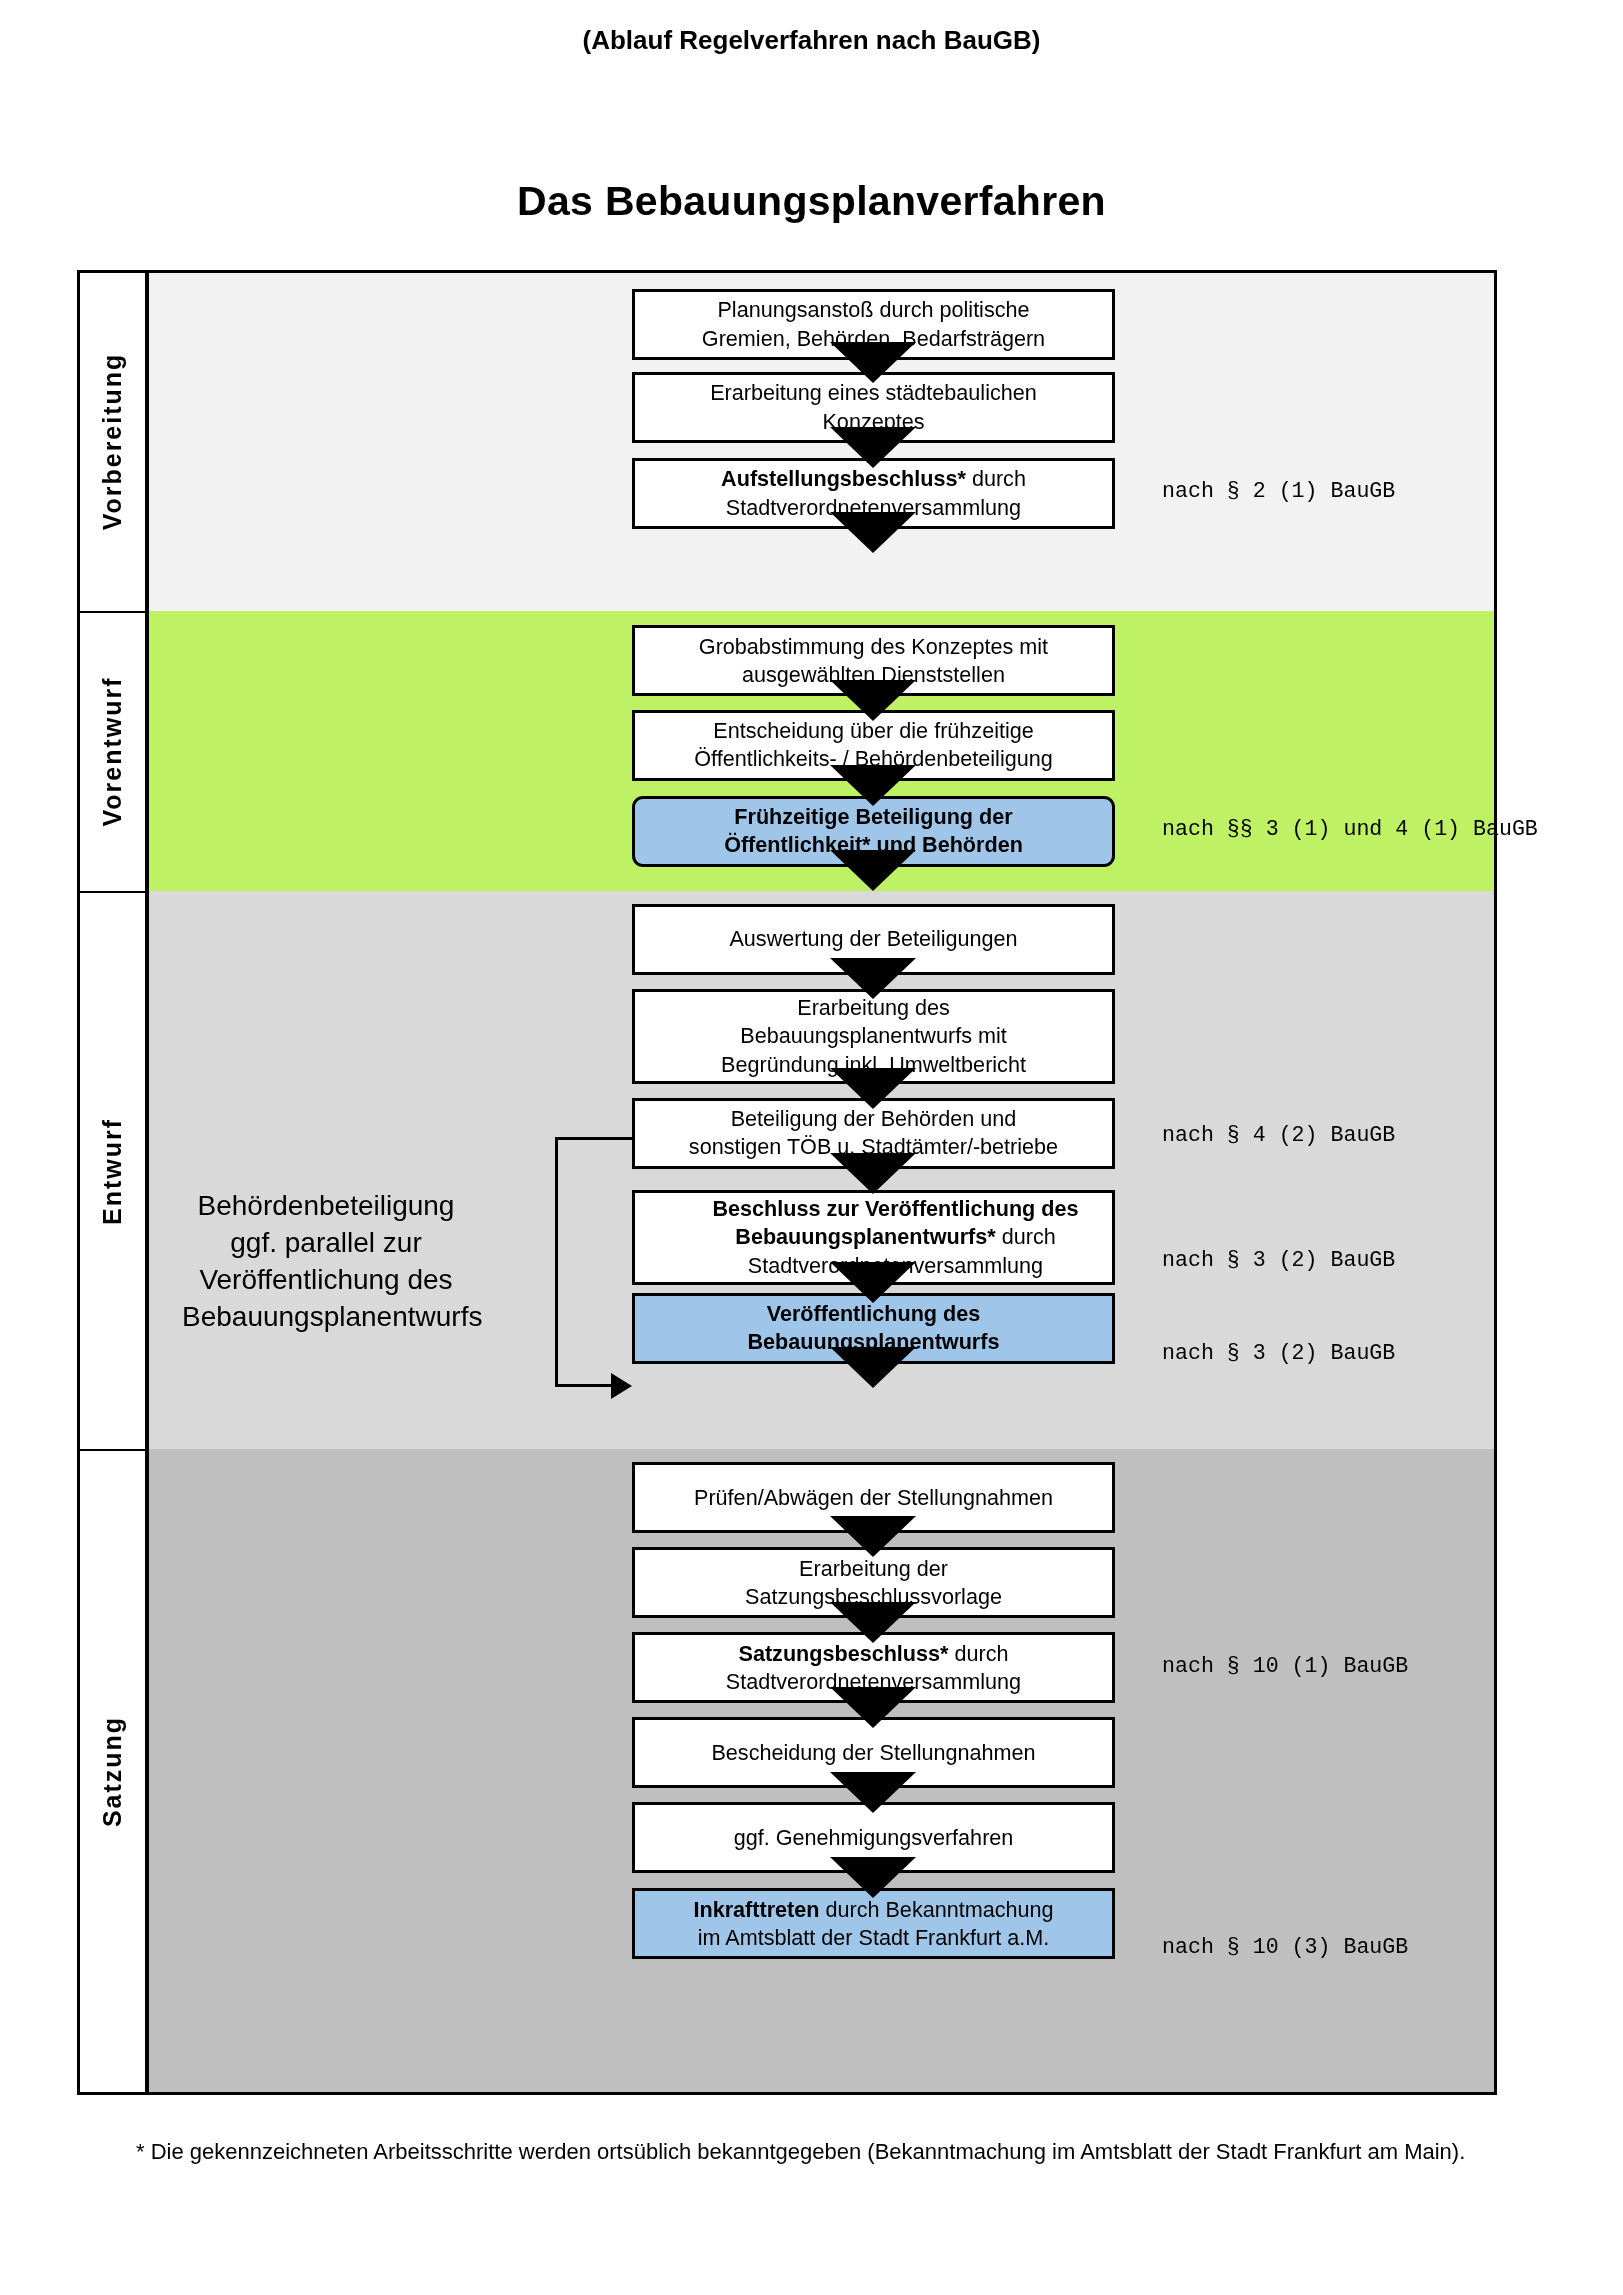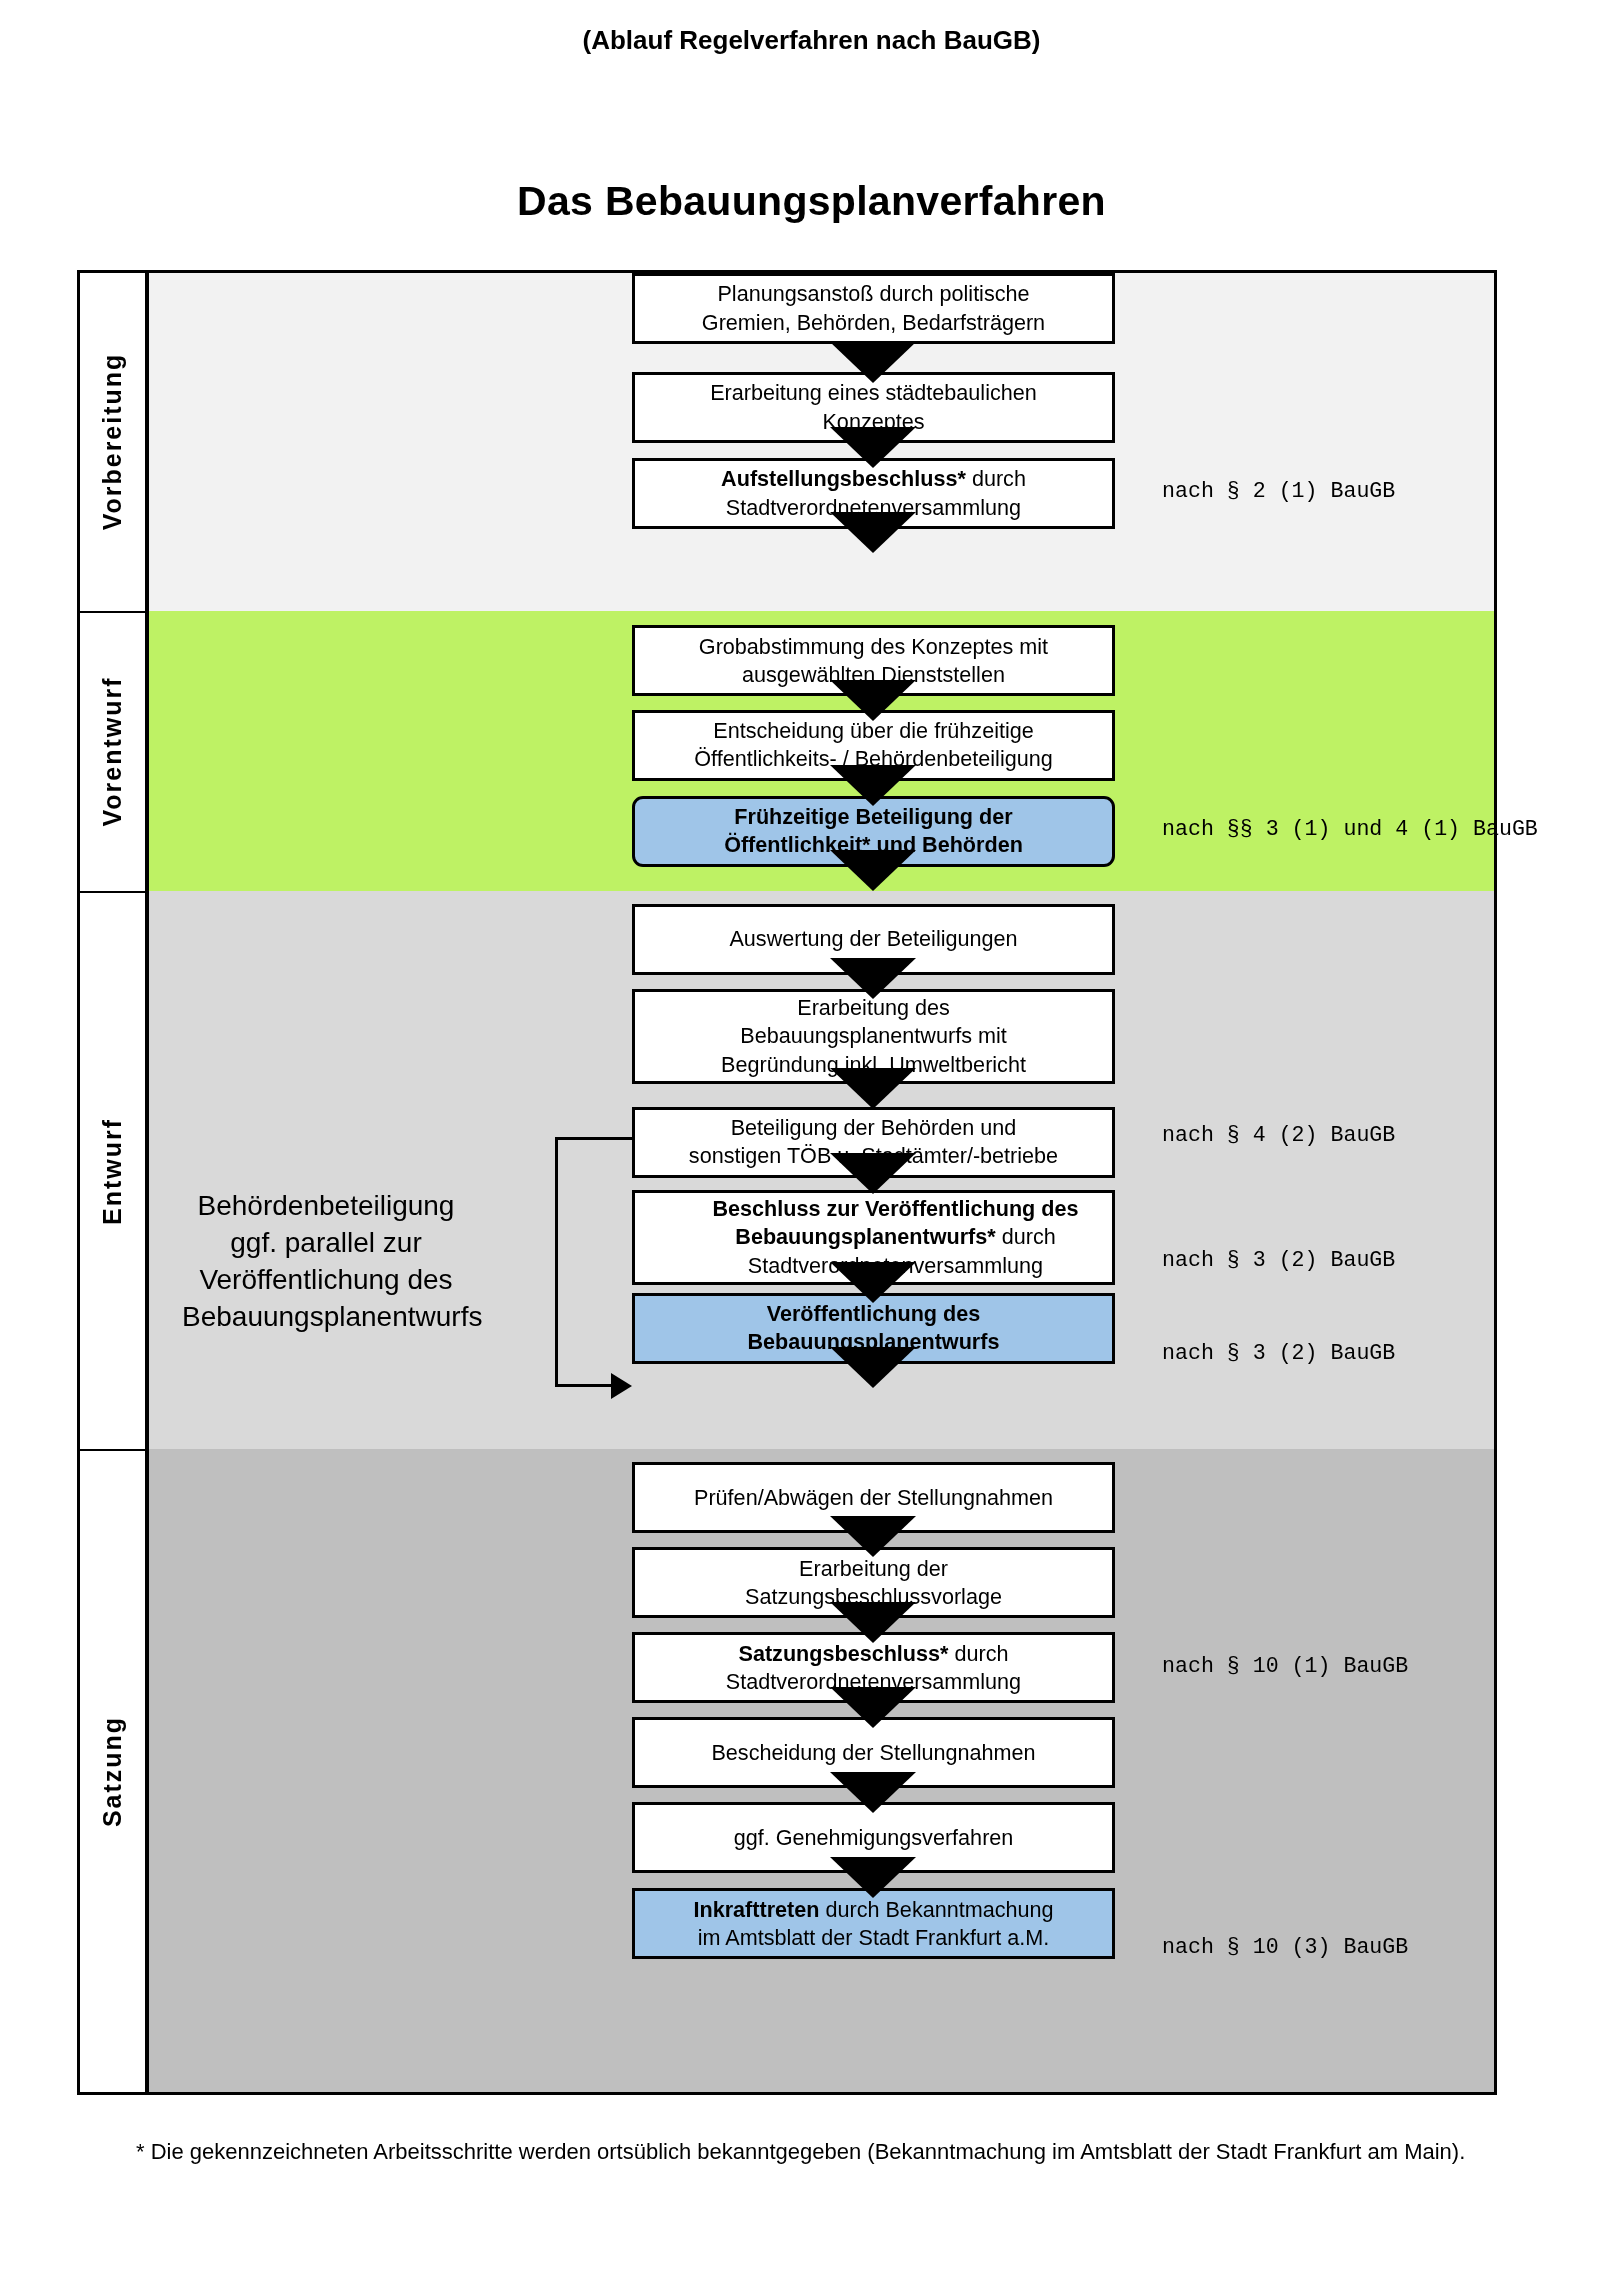--- a/index.html
+++ b/index.html
@@ -202,21 +202,21 @@
 </div>
 
 <div id="diagram-frame">
 
   <div class="phase-row" style="height:339px;">
     <div class="phase-label-cell">
       <span class="phase-label-text">Vorbereitung</span>
     </div>
     <div class="phase-body bg-1">
 
-      <div class="flow-box h2" style="top:0;">
+      <div class="flow-box h2" style="top:16px;">
         <span class="ln">Planungsanstoß durch politische</span>
         <span class="ln">Gremien, Behörden, Bedarfsträgern</span>
       </div>
       <div class="down-arrow" style="top:69px;"></div>
 
       <div class="flow-box h2" style="top:99px;">
         <span class="ln">Erarbeitung eines städtebaulichen</span>
         <span class="ln">Konzeptes</span>
       </div>
       <div class="down-arrow" style="top:154px;"></div>
@@ -284,21 +284,21 @@
       </div>
       <div class="down-arrow" style="top:67px;"></div>
 
       <div class="flow-box h3" style="top:98px;">
         <span class="ln">Erarbeitung des</span>
         <span class="ln">Bebauungsplanentwurfs mit</span>
         <span class="ln">Begründung inkl. Umweltbericht</span>
       </div>
       <div class="down-arrow" style="top:177px;"></div>
 
-      <div class="flow-box h2" style="top:216px;justify-content:center;">
+      <div class="flow-box h2" style="top:207px;justify-content:center;">
         <span class="ln">Beteiligung der Behörden und</span>
         <span class="ln">sonstigen TÖB u. Stadtämter/-betriebe</span>
       </div>
       <div class="down-arrow" style="top:262px;"></div>
 
       <div class="flow-box h3" style="top:299px;padding-left:44px;">
         <span class="ln b">Beschluss zur Veröffentlichung des</span>
         <span class="ln"><b>Bebauungsplanentwurfs*</b><span> durch</span></span>
         <span class="ln">Stadtverordnetenversammlung</span>
       </div>

